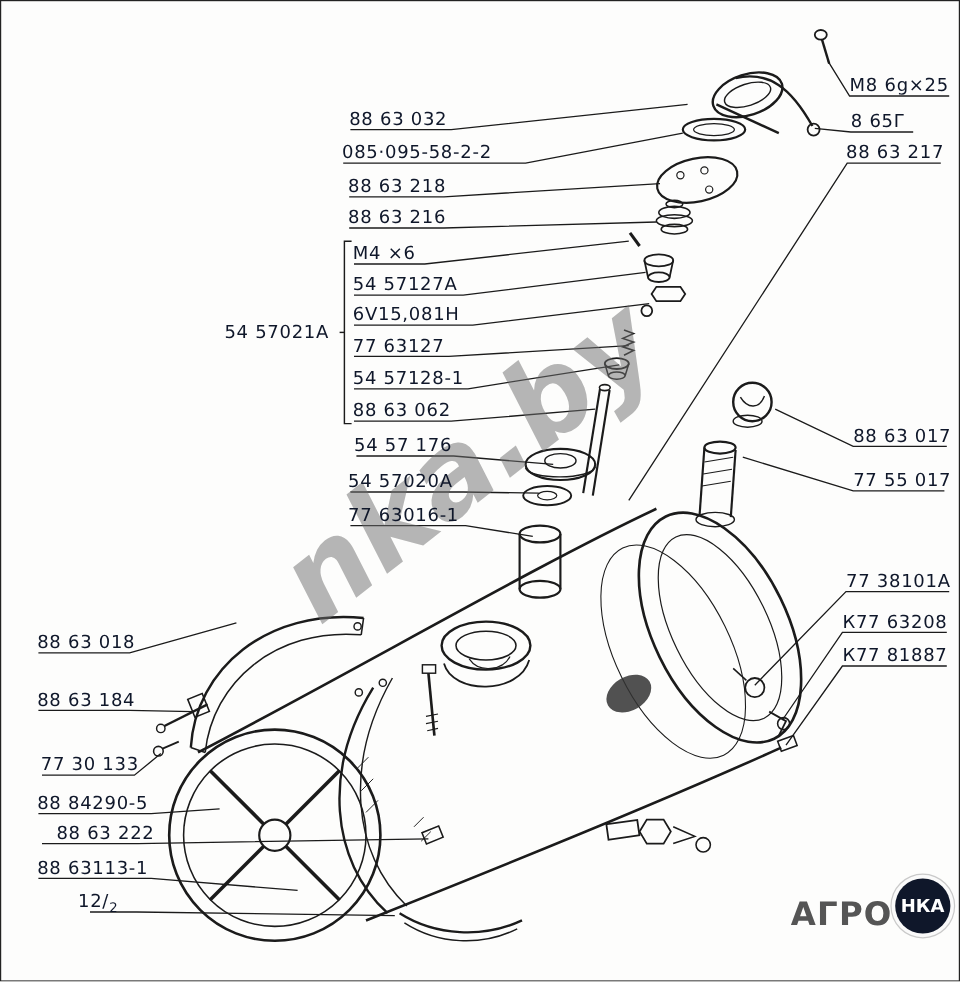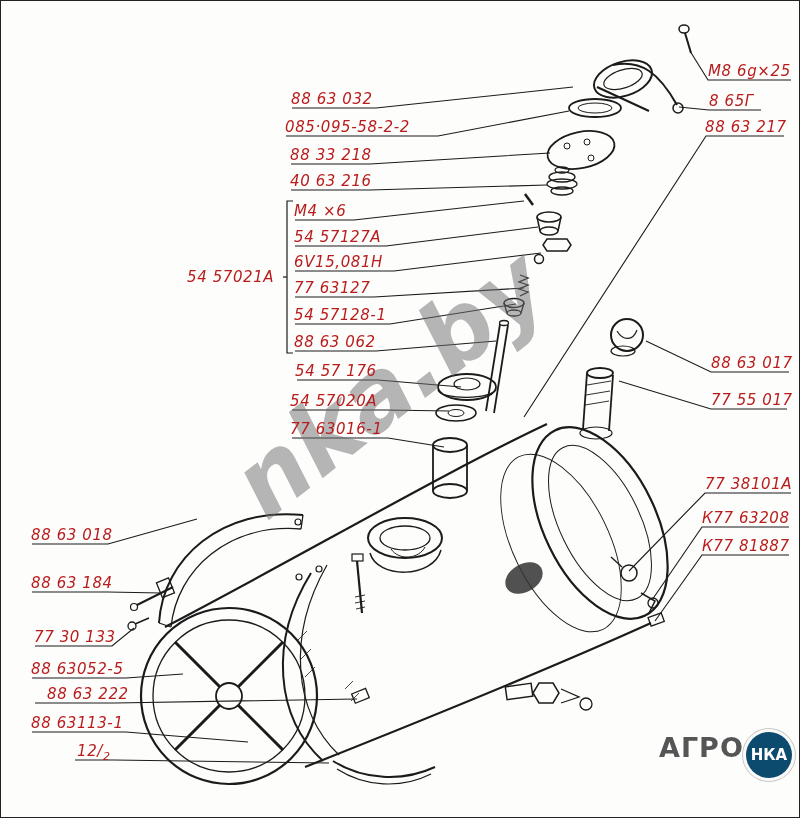--- a/index.html
+++ b/index.html
@@ -3,37 +3,37 @@
 <meta charset="utf-8">
 <style>
   html,body { margin:0; padding:0; background:#fff; }
   .stage {
     position:relative; width:800px; height:818px; background:#fdfdfc;
     border:1px solid #222; box-sizing:border-box; overflow:hidden;
     font-family:"DejaVu Sans", sans-serif;
   }
   svg { position:absolute; left:0; top:0; }
   .lbl {
-    position:absolute; font-style:italic; font-size:15px; color:#b91c1c;
+    position:absolute; font-size:15px; color:#0f172a;
     letter-spacing:0.6px; white-space:nowrap;
     font-family:"DejaVu Sans", sans-serif;
   }
   .frac-den { font-size:11px; vertical-align:sub; }
   .watermark {
     position:absolute; left:245px; top:430px; height:130px; line-height:130px;
     font-style:italic; font-weight:bold; font-size:96px;
     color:rgba(110,110,110,0.5);
     transform:rotate(-38deg); transform-origin:0 50%;
     pointer-events:none;
     font-family:"DejaVu Sans", sans-serif;
   }
-  .logo { position:absolute; left:658px; top:731px; display:flex; align-items:flex-start; }
+  .logo { position:absolute; left:658px; top:731px; display:flex; align-items:flex-end; }
   .logo-text { font-weight:bold; font-size:27px; color:#555; letter-spacing:1px; }
   .logo-circle {
-    width:46px; height:46px; border-radius:50%; background:#0c4a6e; color:#fff;
+    width:46px; height:46px; border-radius:50%; background:#0f172a; color:#fff;
     display:flex; align-items:center; justify-content:center;
     font-weight:bold; font-size:15px; margin-left:2px;
     box-shadow:0 0 0 3px rgba(255,255,255,0.9), 0 0 0 4px #c9c9c9;
   }
 </style>
 </head>
 <body>
 
 <div class="stage">
 
@@ -223,43 +223,43 @@
       <polyline points="790,492 704,492 628,570"></polyline>
       <polyline points="788,526 701,526 651,599"></polyline>
       <polyline points="788,554 701,554 654,620"></polyline>
     </g>
   </svg>
 
   <div class="watermark">nka.by</div>
 
   <div class="lbl" style="left:290px;top:89px">88 63 032</div>
   <div class="lbl" style="left:284px;top:117px">085·095-58-2-2</div>
-  <div class="lbl" style="left:289px;top:145px">88 33 218</div>
-  <div class="lbl" style="left:289px;top:171px">40 63 216</div>
+  <div class="lbl" style="left:289px;top:145px">88 63 218</div>
+  <div class="lbl" style="left:289px;top:171px">88 63 216</div>
 
   <div class="lbl" style="left:186px;top:267px">54 57021A</div>
   <div class="lbl" style="left:293px;top:201px">М4 ×6</div>
   <div class="lbl" style="left:293px;top:227px">54 57127A</div>
   <div class="lbl" style="left:293px;top:252px">6V15,081H</div>
   <div class="lbl" style="left:293px;top:278px">77 63127</div>
   <div class="lbl" style="left:293px;top:305px">54 57128-1</div>
   <div class="lbl" style="left:293px;top:332px">88 63 062</div>
 
   <div class="lbl" style="left:294px;top:361px">54 57 176</div>
   <div class="lbl" style="left:289px;top:391px">54 57020A</div>
   <div class="lbl" style="left:289px;top:419px">77 63016-1</div>
 
   <div class="lbl" style="left:30px;top:525px">88 63 018</div>
   <div class="lbl" style="left:30px;top:573px">88 63 184</div>
   <div class="lbl" style="left:33px;top:627px">77 30 133</div>
-  <div class="lbl" style="left:30px;top:659px">88 63052-5</div>
+  <div class="lbl" style="left:30px;top:659px">88 84290-5</div>
   <div class="lbl" style="left:46px;top:684px">88 63 222</div>
   <div class="lbl" style="left:30px;top:713px">88 63113-1</div>
 
-  <div class="lbl" style="left:76px;top:741px"><span>12</span><span>/</span><span class="frac-den">2</span></div>
+  <div class="lbl" style="left:64px;top:741px"><span>12</span><span>/</span><span class="frac-den">2</span></div>
 
   <div class="lbl" style="left:707px;top:61px">М8 6g×25</div>
   <div class="lbl" style="left:708px;top:91px">8 65Г</div>
   <div class="lbl" style="left:704px;top:117px">88 63 217</div>
 
   <div class="lbl" style="left:710px;top:353px">88 63 017</div>
   <div class="lbl" style="left:710px;top:390px">77 55 017</div>
 
   <div class="lbl" style="left:704px;top:474px">77 38101A</div>
   <div class="lbl" style="left:701px;top:508px">К77 63208</div>

